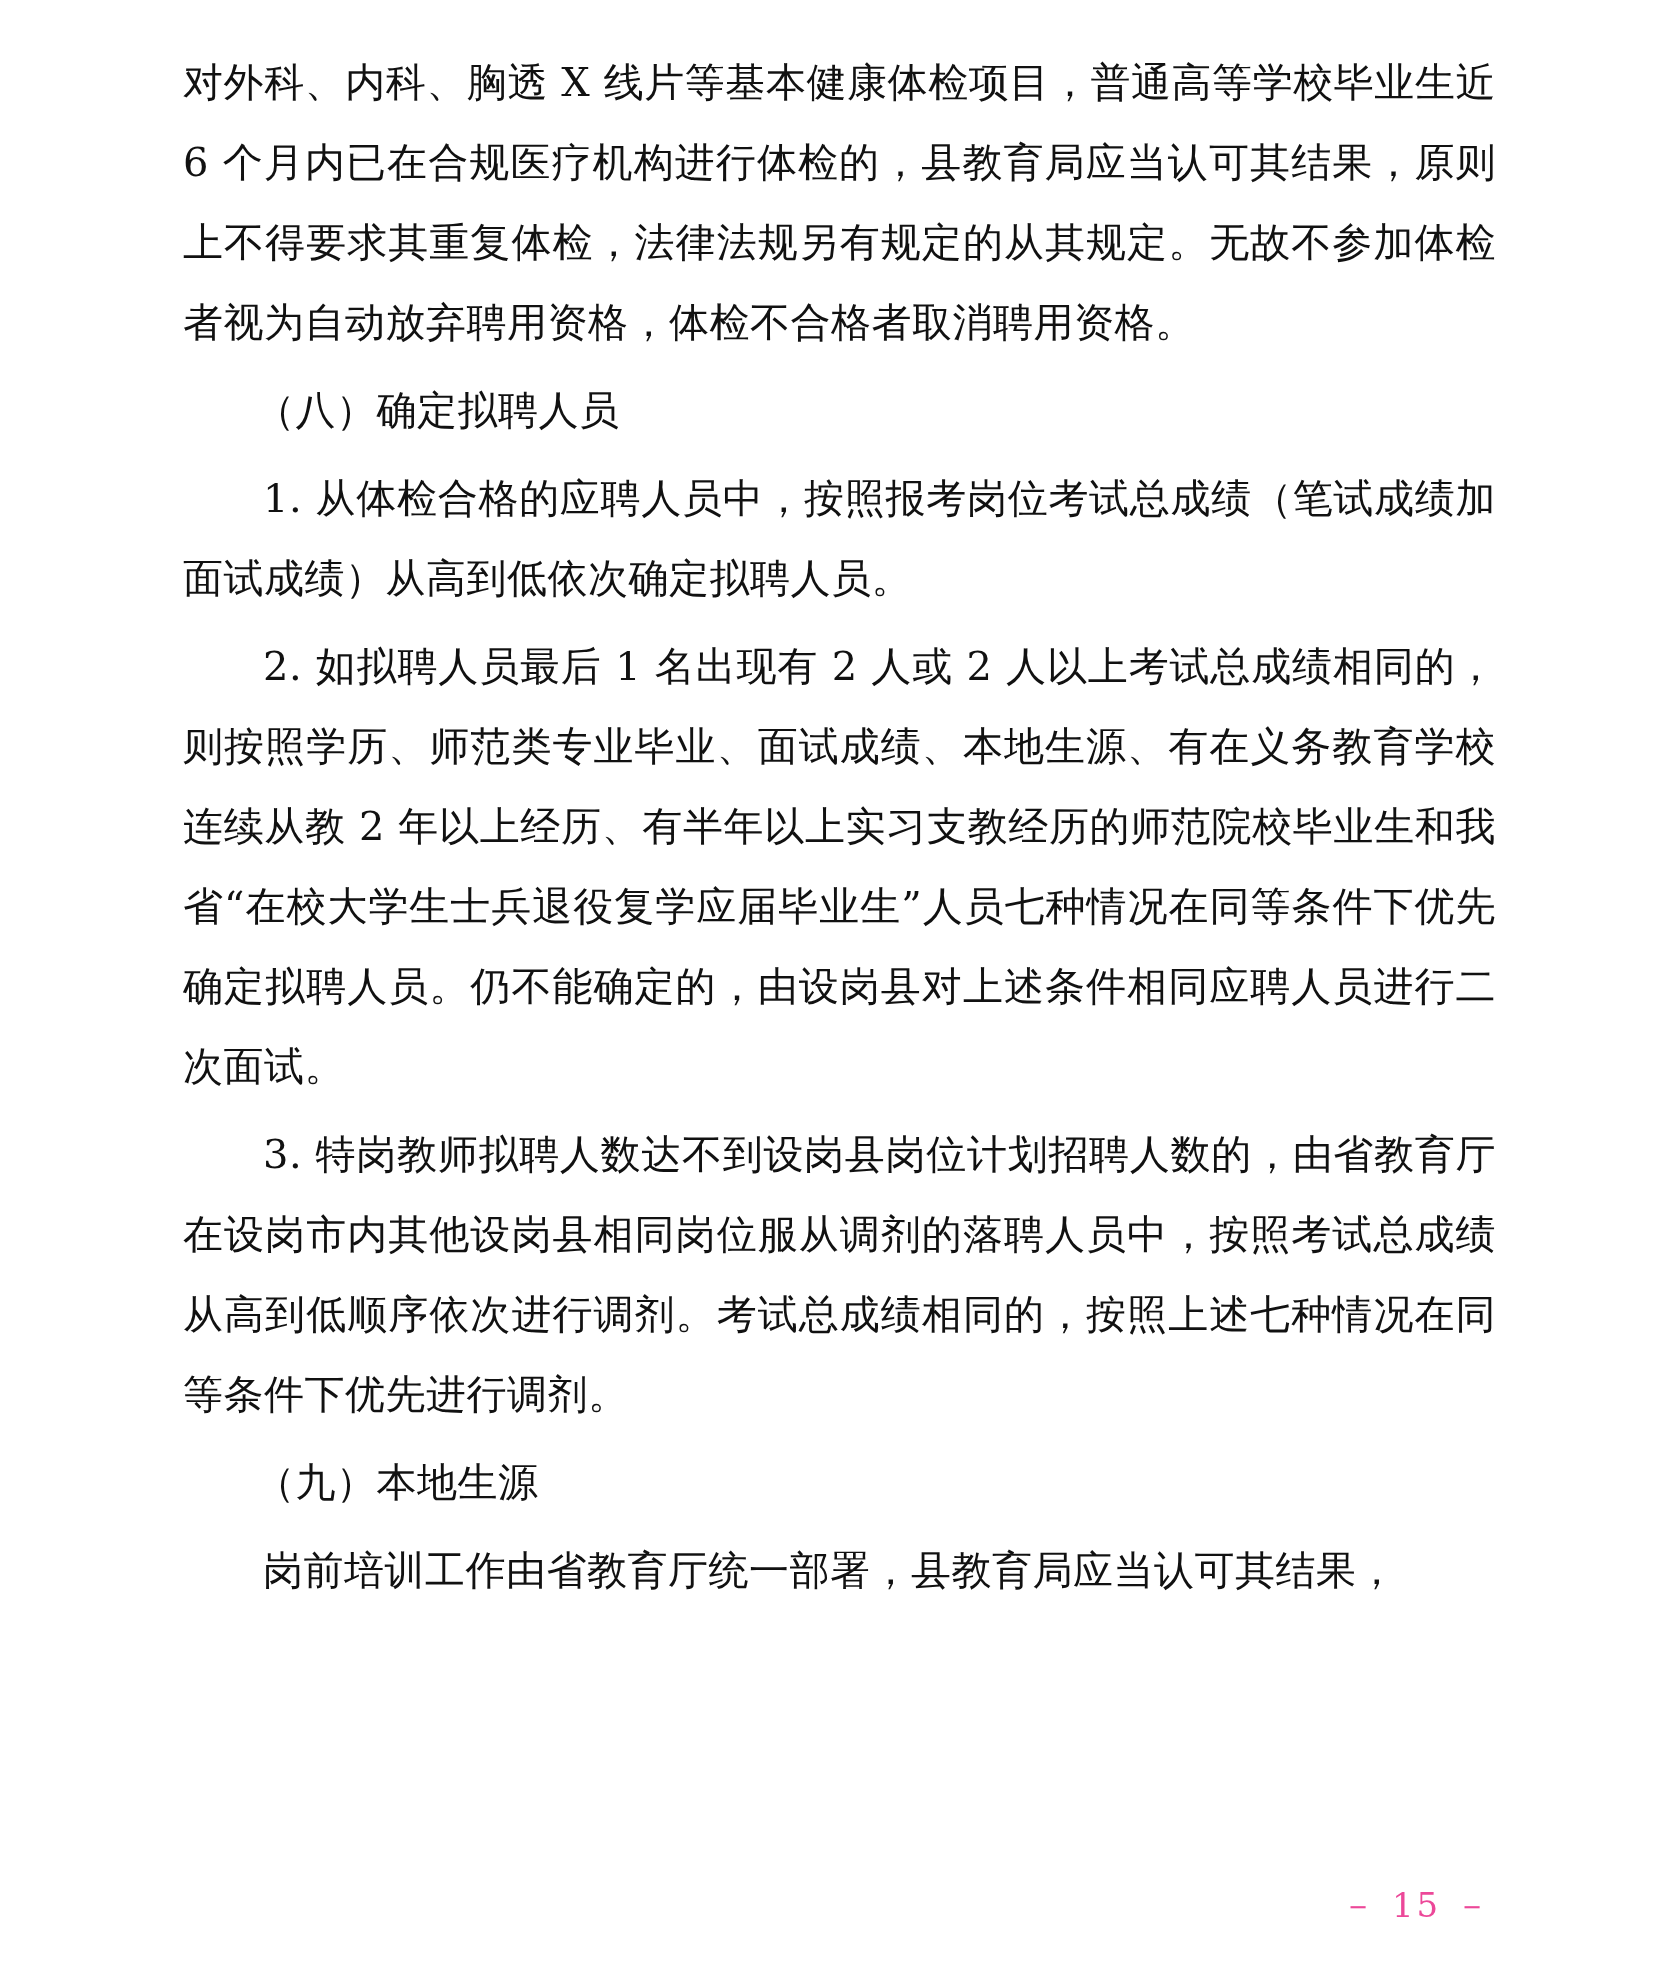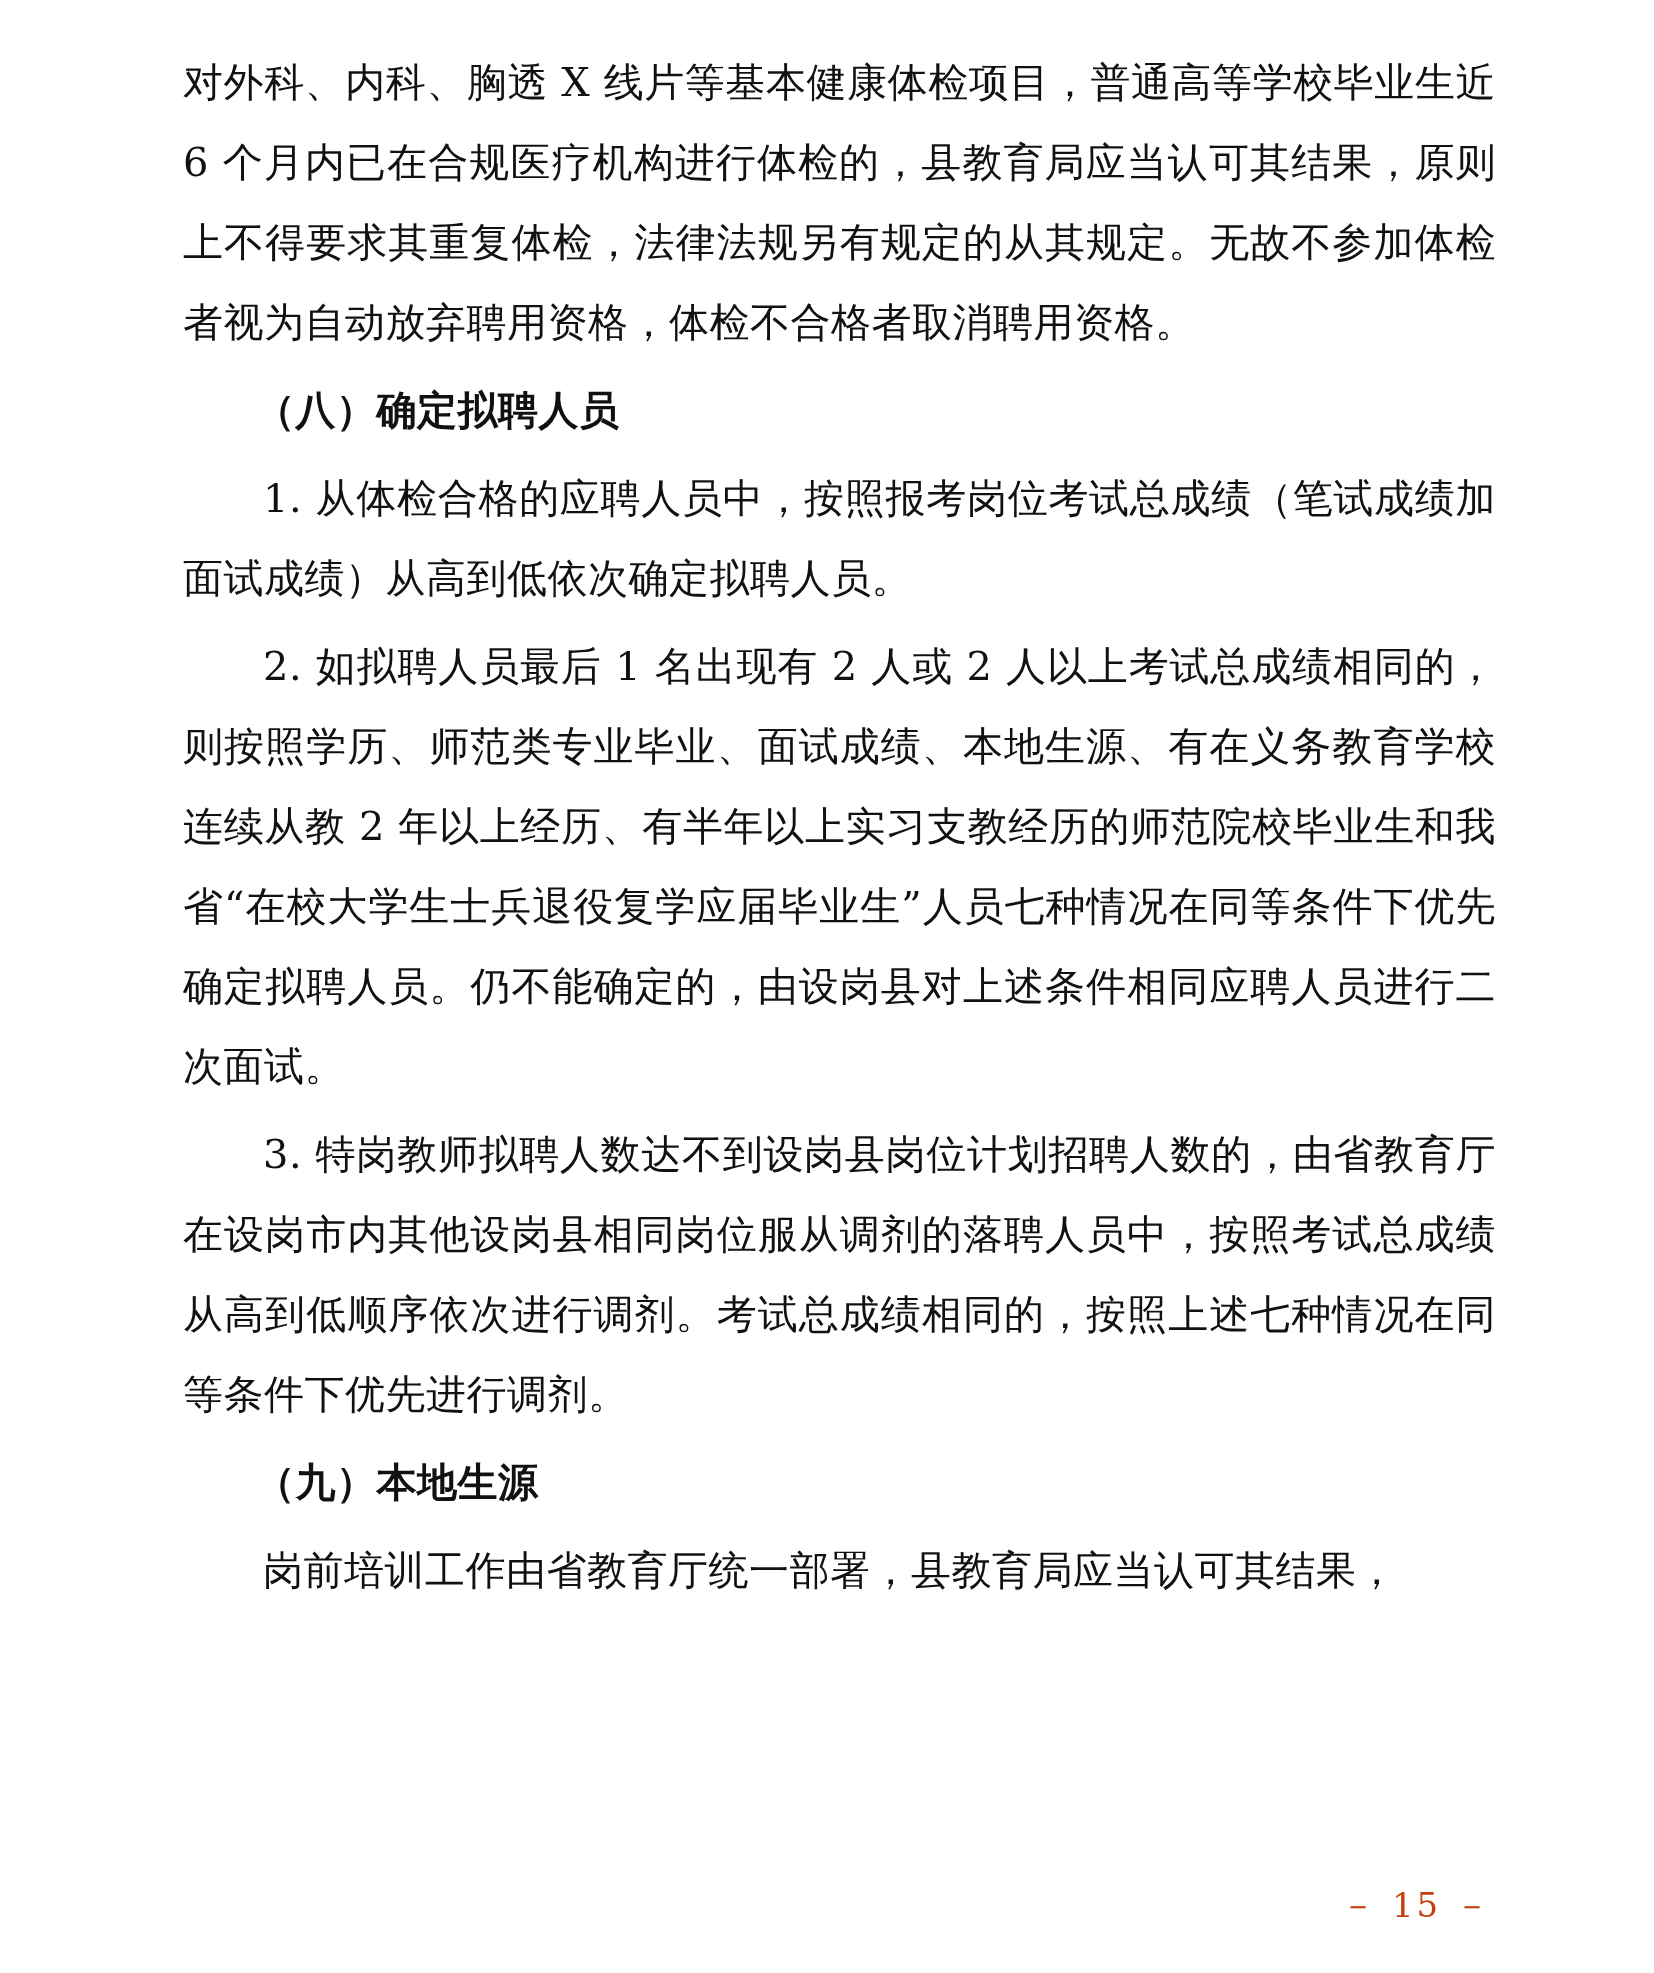--- a/index.html
+++ b/index.html
@@ -33,30 +33,30 @@
     margin: 8px;
     text-indent: 0;
     white-space: normal;
   }
   .para.indent {
     text-indent: 80px;
   }
   .heading {
     margin: 0;
     text-indent: 80px;
-    font-weight: bold;
+    font-weight: normal;
     font-family: "DejaVu Serif", "Liberation Serif", serif;
   }
   .page-number {
     position: absolute;
     bottom: 44px;
     right: 162px;
     font-size: 34px;
     letter-spacing: 3px;
-    color: #c2410c;
+    color: #ec4899;
   }
 </style>
 </head>
 <body>
 
 <div class="page">
   <div class="doc-body">
 
     <p class="para">对外科、内科、胸透 X 线片等基本健康体检项目，普通高等学校毕业生近 6 个月内已在合规医疗机构进行体检的，县教育局应当认可其结果，原则上不得要求其重复体检，法律法规另有规定的从其规定。无故不参加体检者视为自动放弃聘用资格，体检不合格者取消聘用资格。</p>
 

